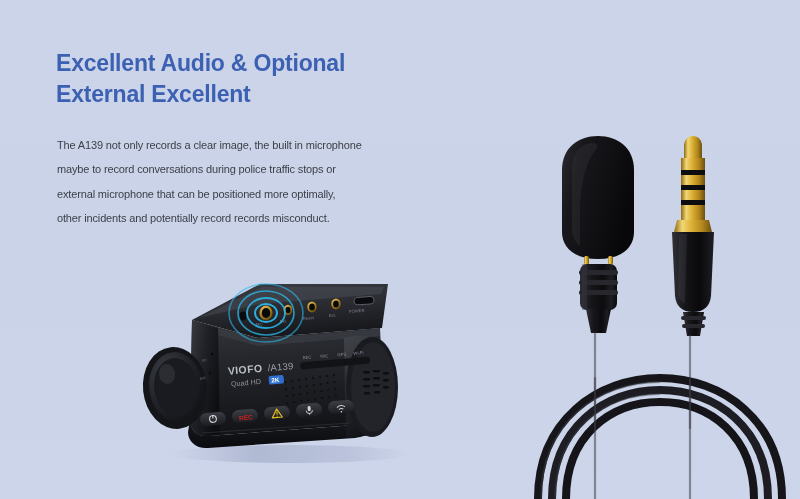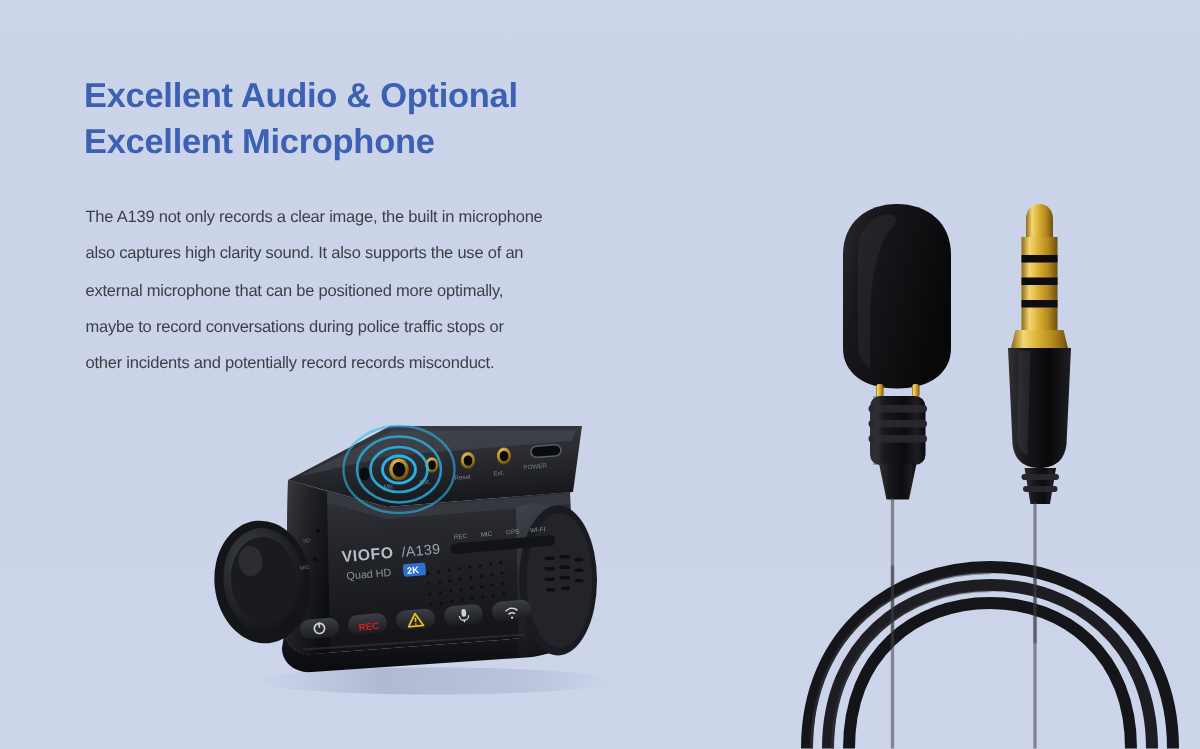--- a/index.html
+++ b/index.html
@@ -69,28 +69,27 @@
 
   .lbl { font-family: "Liberation Sans", sans-serif; }
 </style>
 </head>
 <body>
 
 <div id="page">
 
   <div class="headline">
     <span class="hl-line">Excellent Audio &amp; Optional</span>
-    <span class="hl-line">Excellent Microphone</span>
+    <span class="hl-line">External Excellent</span>
   </div>
 
   <div class="bodycopy">
     <span class="bc-line">The A139 not only records a clear image, the built in microphone</span>
-    <span class="bc-line">also captures high clarity sound.  It also supports the use of an</span>
+    <span class="bc-line">maybe to record conversations during police traffic stops or</span>
     <span class="bc-line">external microphone that can be positioned more optimally,</span>
-    <span class="bc-line">maybe to record conversations during police traffic stops or</span>
     <span class="bc-line">other incidents and potentially record records misconduct.</span>
   </div>
 
   <div id="dashcam">
     <svg viewBox="0 0 290 190" xmlns="http://www.w3.org/2000/svg">
       <defs>
         <linearGradient id="gTop" x1="0" y1="0" x2="0.25" y2="1">
           <stop offset="0" stop-color="#3b3d44"></stop>
           <stop offset="0.5" stop-color="#2a2c32"></stop>
           <stop offset="1" stop-color="#17181c"></stop>

